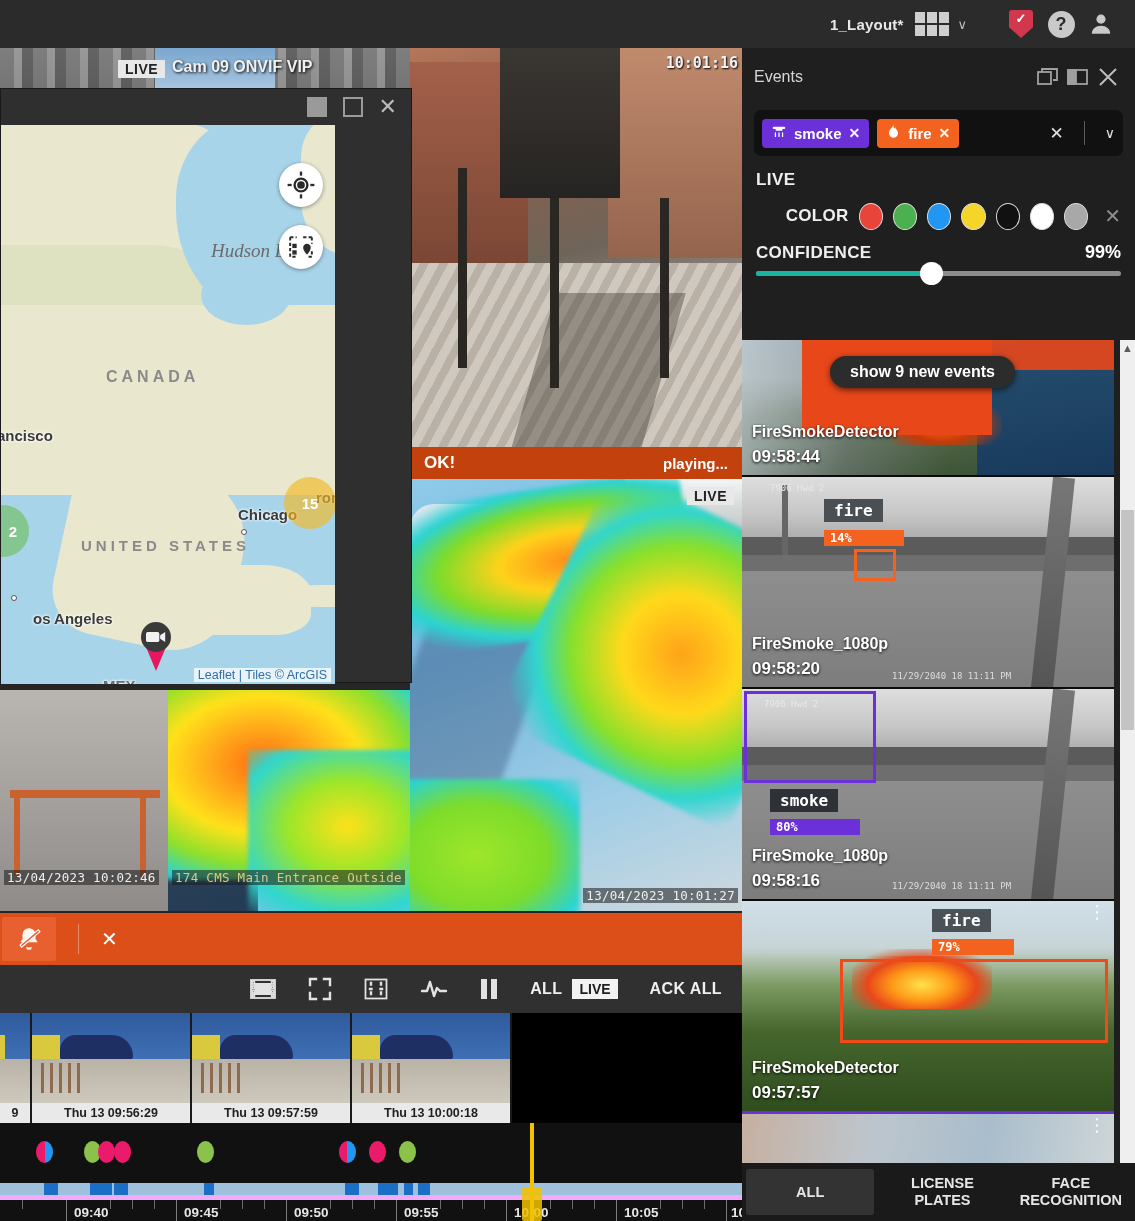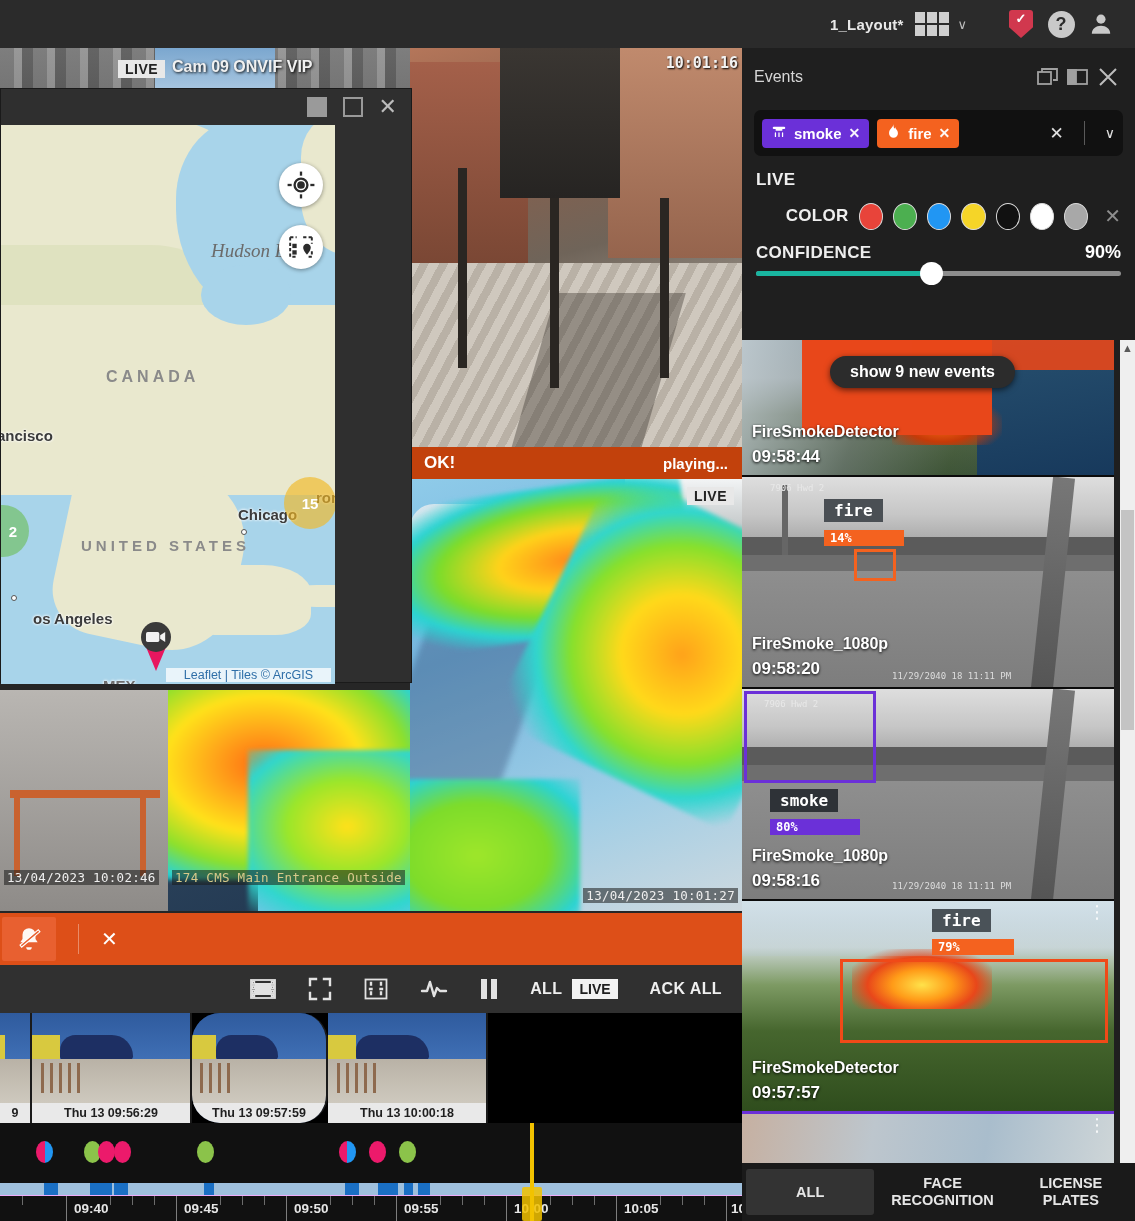--- a/index.html
+++ b/index.html
@@ -146,21 +146,21 @@
      background:#fff; box-shadow:0 1px 4px rgba(0,0,0,.4);
      display:flex; align-items:center; justify-content:center;}
   .pin { position:absolute; width:44px; height:58px; }
   .pin .head { width:44px; height:44px; border-radius:50% 50% 50% 50%; background:#e8165f;}
   .pin .tip { position:absolute; left:12px; top:32px; width:20px; height:24px;
      background:#e8165f; clip-path: polygon(0 0,100% 0,50% 100%); }
   .pin .inner { position:absolute; left:7px; top:7px; width:30px; height:30px;
      border-radius:50%; background:#3a3a3a; display:flex; align-items:center;
      justify-content:center;}
   .attrib { position:absolute; right:4px; bottom:2px; font-size:12.5px; color:#2f6fa8;
-     background:rgba(255,255,255,.75); padding:0 18px; }
+     background:rgba(255,255,255,.75); padding:0 4px; }
 
   
   .alertbar { position:absolute; left:0; top:913px; width:742px; height:52px;
      background:#dd4f18; display:flex; align-items:center; }
   .alert-mute { width:54px; height:44px; background:#e86030; margin-left:2px;
      display:flex; align-items:center; justify-content:center; border-radius:2px;}
   .alert-sep { width:1px; height:30px; background:rgba(255,255,255,.35); margin:0 22px;}
   .alert-x { color:#fff; font-size:20px; }
 
   
@@ -193,21 +193,21 @@
 
   
   .timeline { position:absolute; left:0; top:1123px; width:742px; height:98px;
      background:#111; }
   .tl-events { position:absolute; left:0; top:0; width:100%; height:58px; }
   .tl-ev { position:absolute; top:18px; width:17px; height:22px; border-radius:50%; }
   .tl-bar { position:absolute; left:0; top:60px; width:100%; height:12px;
      background:#9fc0dd; }
   .tl-seg { position:absolute; top:0; height:12px; background:#1a6fc4; }
   .tl-axis { position:absolute; left:0; top:72px; width:100%; height:26px;
-     background:#111; border-top:1px solid #f0abfc;}
+     background:#111; border-top:5px solid #f0abfc;}
   .tl-tick { position:absolute; top:0; width:1px; height:9px; background:#6c6c6c;}
   .tl-tick.major { height:26px; background:#7d7d7d; }
   .tl-lab { position:absolute; top:5px; color:#e6e6e6; font-size:13.5px; font-weight:bold;}
   .tl-cursor { position:absolute; top:-60px; width:4px; height:98px; background:#f2c200; }
   .tl-cursor .handle { position:absolute; left:-8px; bottom:0; width:20px; height:34px;
      background:#f2c200; opacity:.85; border-radius:2px;}
 
   
   .events { position:absolute; left:742px; top:48px; width:393px; height:1173px;
      background:#1f1f1f; }
@@ -492,21 +492,21 @@
       <div class="cap">9</div>
     </div>
     <div class="thumb" style="width:160px;">
       <div class="sky"></div>
       <div class="wall"></div>
       <div class="car"></div>
       <div class="walk"></div>
       <div class="rail"></div>
       <div class="cap">Thu 13 09:56:29</div>
     </div>
-    <div class="thumb" style="width:136px;border-radius:28px;">
+    <div class="thumb" style="width:160px;">
       <div class="sky"></div>
       <div class="wall"></div>
       <div class="car"></div>
       <div class="walk"></div>
       <div class="rail"></div>
       <div class="cap">Thu 13 09:57:59</div>
     </div>
     <div class="thumb" style="width:160px;">
       <div class="sky"></div>
       <div class="wall"></div>
@@ -643,21 +643,21 @@
       <span class="swatch" style="background:#2196f3;"></span>
       <span class="swatch" style="background:#f5d528;"></span>
       <span class="swatch" style="background:#111111;"></span>
       <span class="swatch" style="background:#ffffff;"></span>
       <span class="swatch" style="background:#a8a8a8;"></span>
       <span style="color:#8e8e8e; font-size:20px; margin-left:6px;">✕</span>
     </div>
 
     <div class="ev-conf-row">
       <span class="ev-lbl" style="width:auto;">CONFIDENCE</span>
-      <span class="conf-val">90%</span>
+      <span class="conf-val">99%</span>
     </div>
     <div class="slider">
       <span class="fill" style="width:48%;"></span>
       <span class="knob" style="left:45%;"></span>
     </div>
 
     <div class="ev-list">
 
       <div class="ev-card sc-wild" style="height:135px;">
         <div style="position:absolute; left:0; top:0; width:100%; height:100%;
@@ -743,26 +743,26 @@
       <span class="sb-thumb" style="top:170px; height:220px;"></span>
       <span class="sb-arrow" style="bottom:0;">▼</span>
     </div>
 
     <div class="ev-tabs">
       <div class="ev-tab active">
         <span>ALL</span>
       </div>
       <div class="ev-tab">
         <span style="display:block;">
+          <span style="display:block;">LICENSE</span>
+          <span style="display:block;">PLATES</span>
+        </span>
+      </div>
+      <div class="ev-tab">
+        <span style="display:block;">
           <span style="display:block;">FACE</span>
           <span style="display:block;">RECOGNITION</span>
         </span>
       </div>
-      <div class="ev-tab">
-        <span style="display:block;">
-          <span style="display:block;">LICENSE</span>
-          <span style="display:block;">PLATES</span>
-        </span>
-      </div>
     </div>
   </div>
 
 </div>
 
 </body></html>

